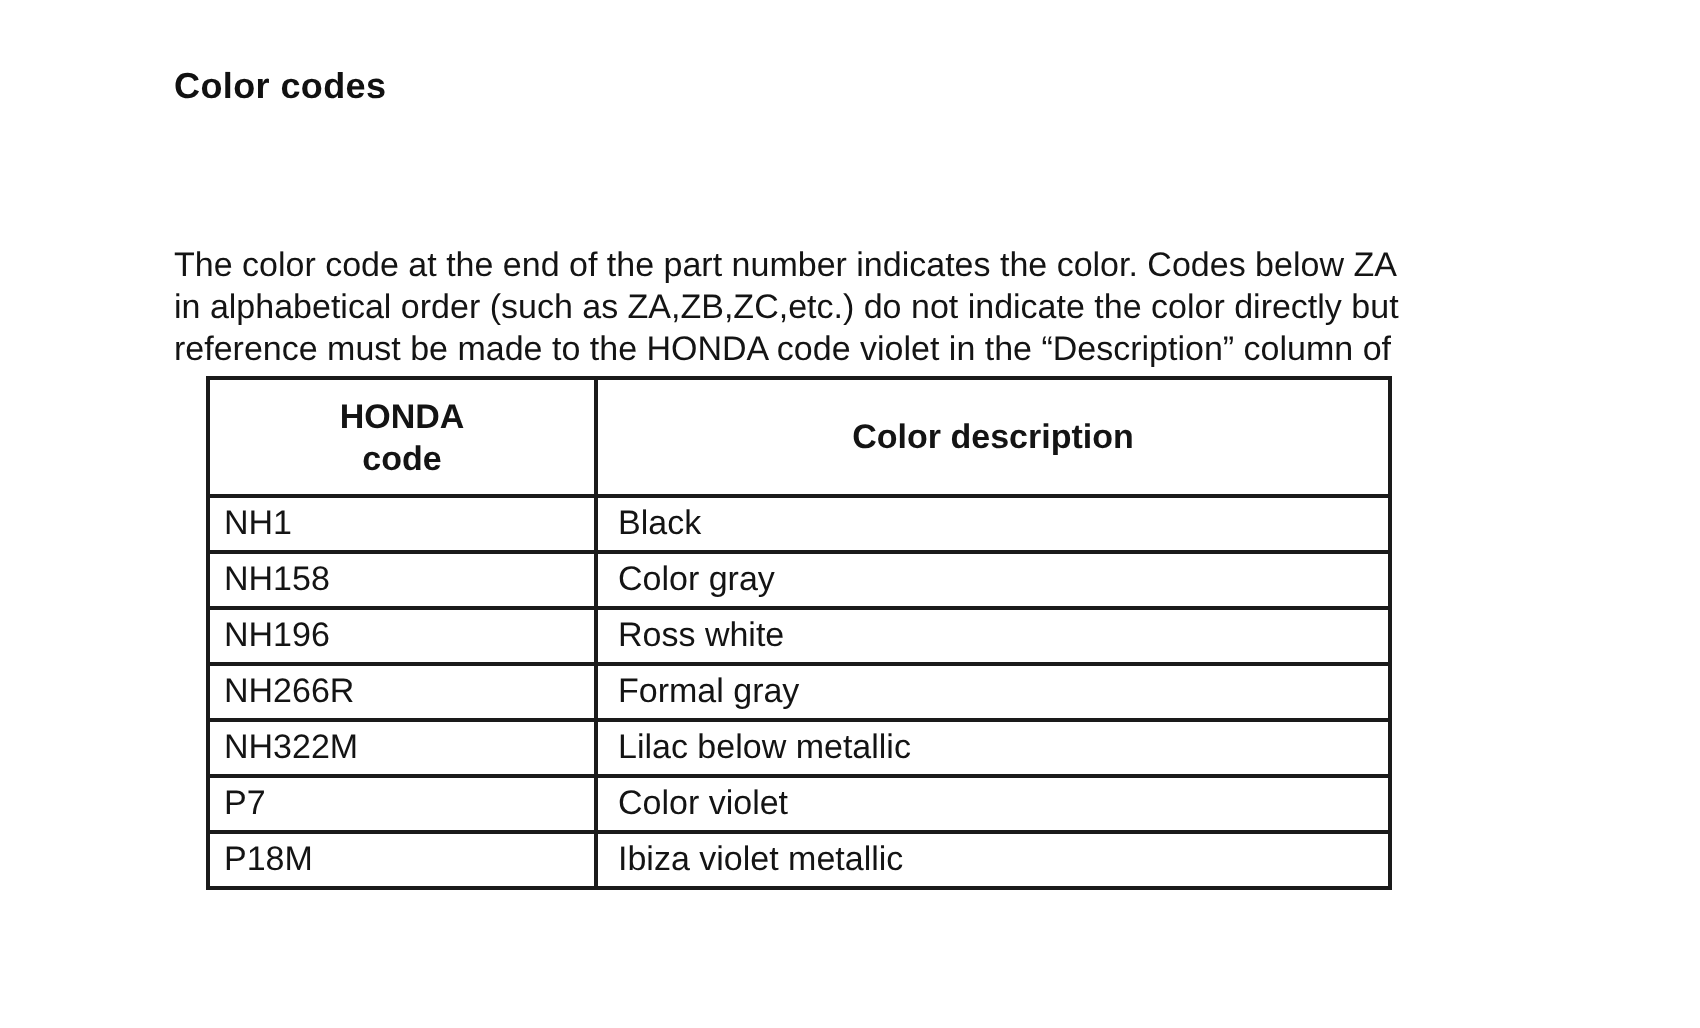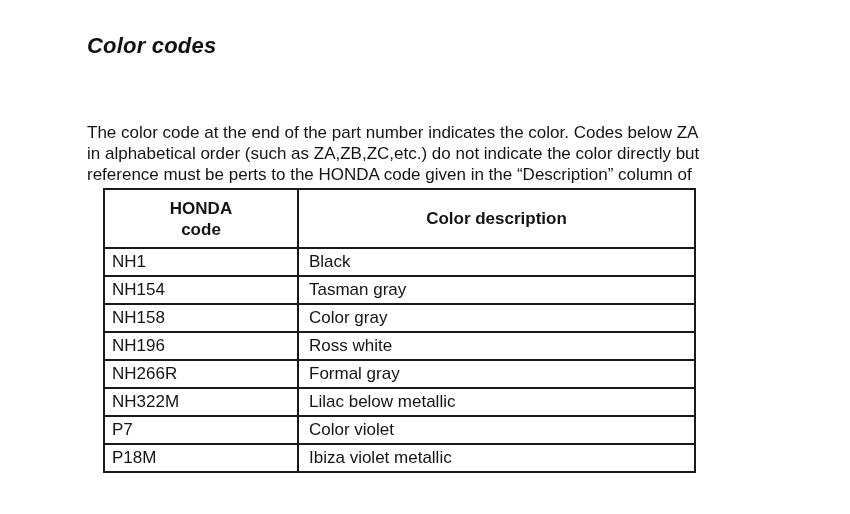--- a/index.html
+++ b/index.html
@@ -14,25 +14,24 @@
     background: #ffffff;
     overflow: hidden;
     font-family: "Liberation Sans", sans-serif;
     color: #121212;
   }
   .title {
     position: absolute;
     left: 87px;
     top: 33px;
     margin: 0;
-    font-size: 22px;
+    font-size: 18px;
     font-weight: bold;
     letter-spacing: 0.2px;
     color: #111111;
-    font-style: italic;
   }
   .intro {
     position: absolute;
     left: 87px;
     top: 84px;
     font-size: 17px;
     line-height: 21px;
     color: #141414;
     margin-top: 38px;
   }
@@ -79,43 +78,39 @@
 </head>
 <body>
 
 <div class="page">
 
   <h1 class="title">Color codes</h1>
 
   <div class="intro">
     <div class="line">The color code at the end of the part number indicates the color. Codes below ZA</div>
     <div class="line">in alphabetical order (such as ZA,ZB,ZC,etc.) do not indicate the color directly but</div>
-    <div class="line">reference must be perts to the HONDA code given in the “Description” column of</div>
+    <div class="line">reference must be made to the HONDA code violet in the “Description” column of</div>
   </div>
 
   <table class="codes">
     <colgroup>
       <col class="c-code">
       <col class="c-desc">
     </colgroup>
     <thead>
       <tr>
         <th>HONDA
 code</th>
         <th>Color description</th>
       </tr>
     </thead>
     <tbody>
       <tr>
         <td class="code">NH1</td>
         <td class="desc">Black</td>
-      </tr>
-      <tr>
-        <td class="code">NH154</td>
-        <td class="desc">Tasman gray</td>
       </tr>
       <tr>
         <td class="code">NH158</td>
         <td class="desc">Color gray</td>
       </tr>
       <tr>
         <td class="code">NH196</td>
         <td class="desc">Ross white</td>
       </tr>
       <tr>

